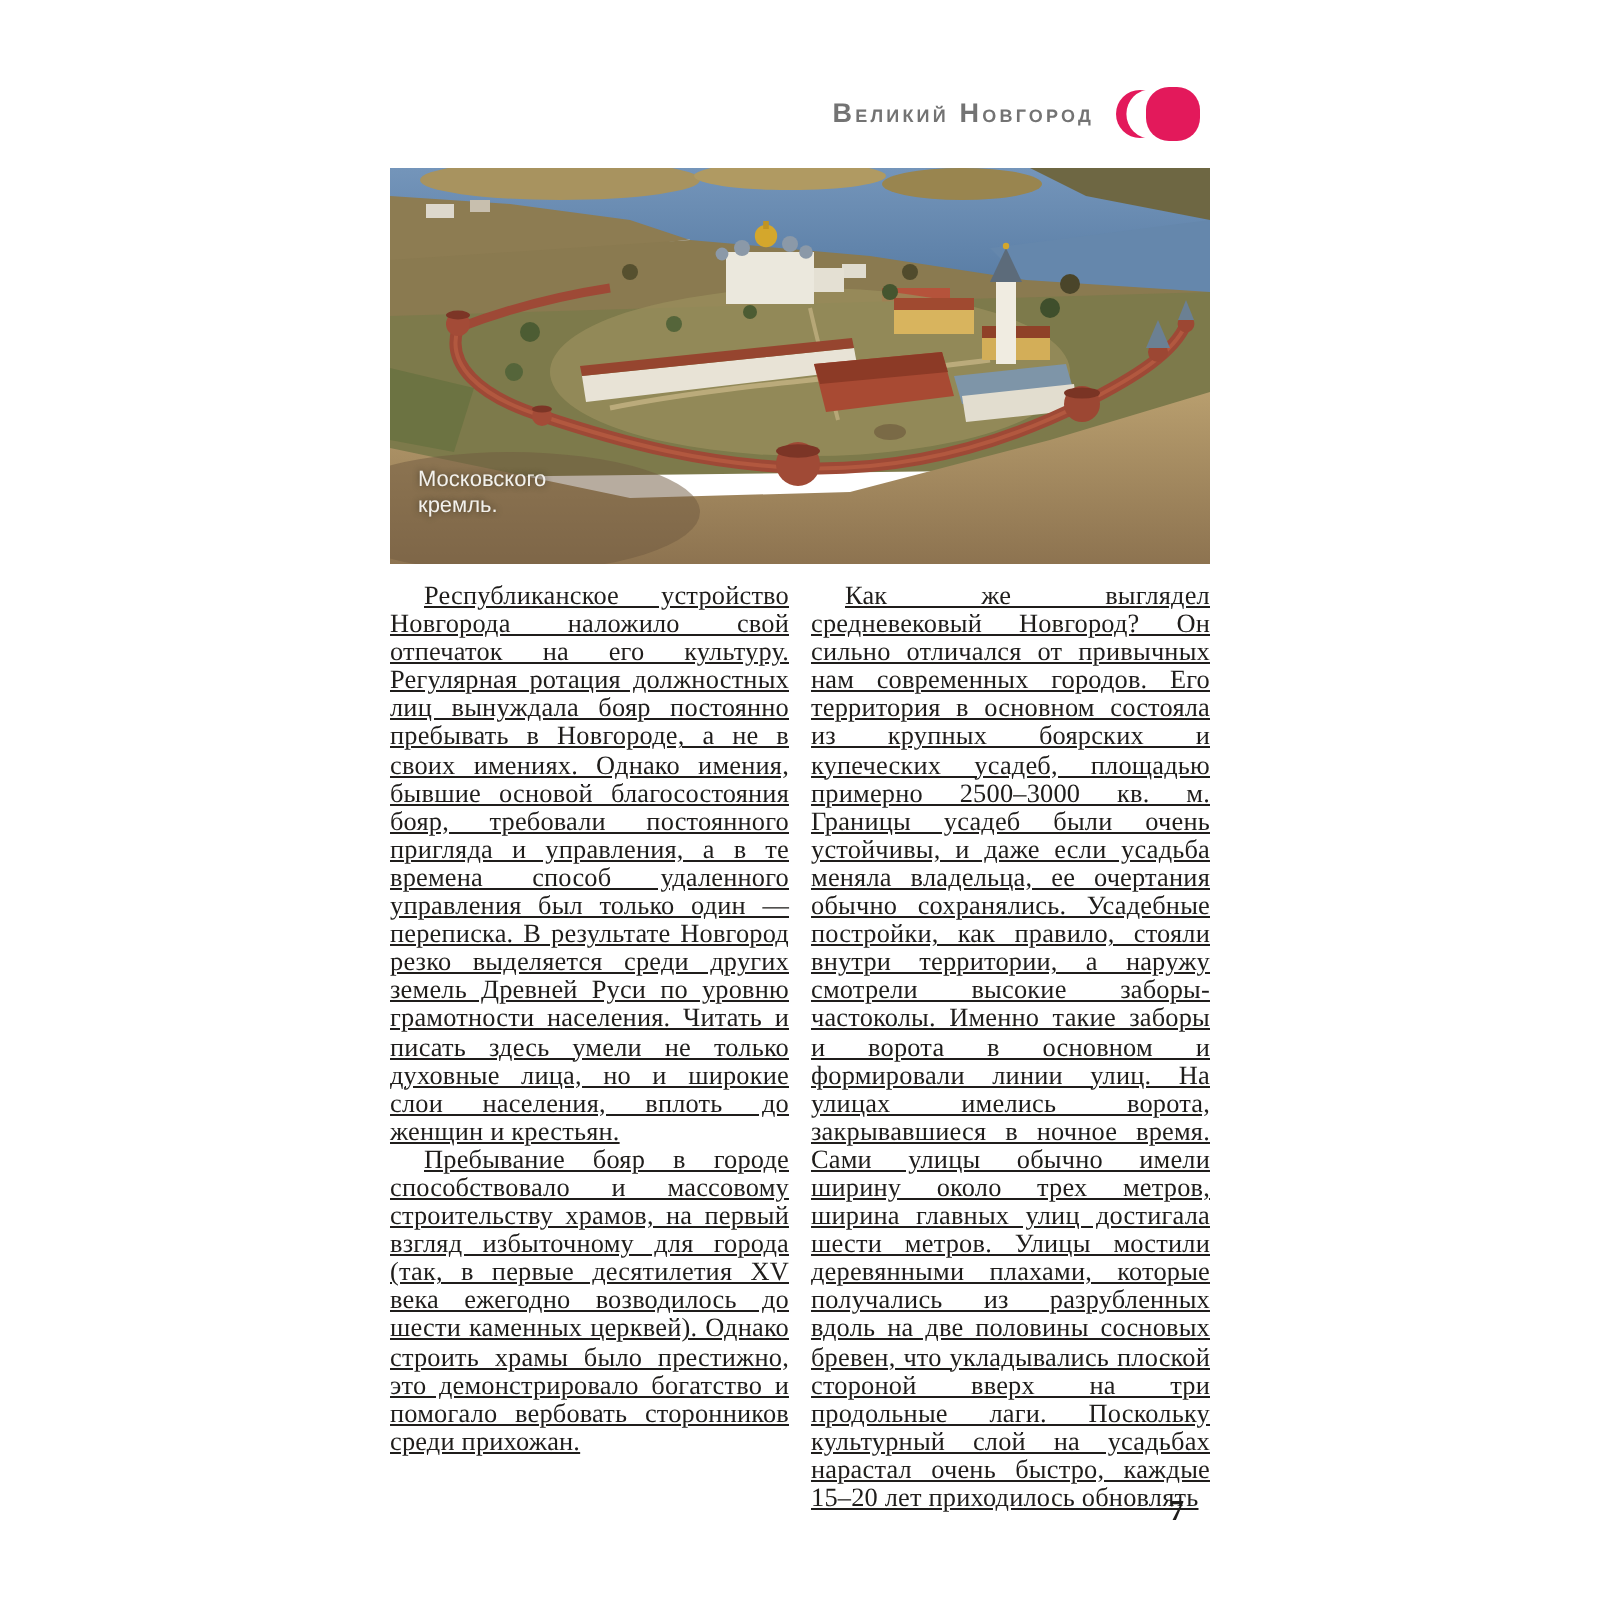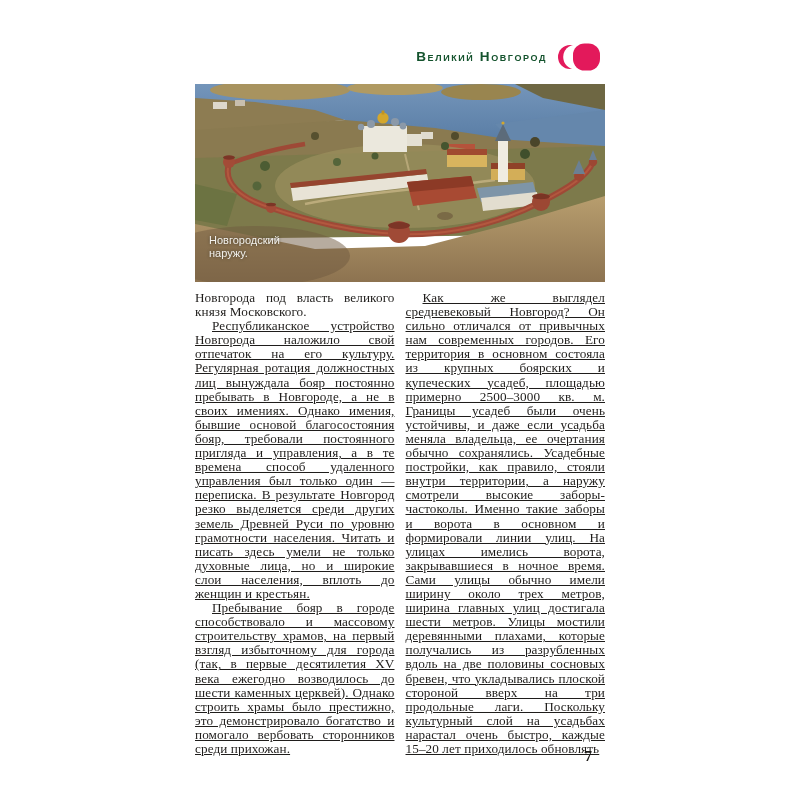--- a/index.html
+++ b/index.html
@@ -20,21 +20,21 @@
     position: absolute; top: 36px; right: 2px;
     display: flex; align-items: center; gap: 10px;
     height: 42px;
   }
   .chapter-title {
     font-family: "Liberation Sans", sans-serif;
     font-weight: bold;
     font-variant: small-caps;
     letter-spacing: 1.6px;
     font-size: 13.5px;
-    color: #14532d;
+    color: #737373;
     white-space: nowrap;
     transform: translateY(-1px);
   }
   .logo { width: 46px; height: 42px; flex: 0 0 auto; }
   
   .photo {
     position: absolute; top: 84px; left: 0;
     width: 410px; height: 198px;
     overflow: hidden;
   }
@@ -176,26 +176,25 @@
         <ellipse cx="76" cy="120.5" rx="5" ry="1.8" fill="#7c3526"></ellipse>
       <circle cx="204" cy="148" r="11" fill="#a04a36"></circle>
         <ellipse cx="204" cy="141.5" rx="11" ry="3.4" fill="#7c3526"></ellipse>
       <circle cx="346" cy="118" r="9" fill="#9c4733"></circle>
         <ellipse cx="346" cy="112.5" rx="9" ry="2.8" fill="#7a3424"></ellipse>
       <circle cx="384" cy="92" r="5" fill="#9c4733"></circle>
         <polygon points="378,90 390,90 384,76" fill="#6b8093"></polygon>
       <circle cx="398" cy="78" r="4.2" fill="#9c4733"></circle>
         <polygon points="394,76 402,76 398,66" fill="#6b8093"></polygon>
     </svg>
-    <figcaption class="photo-caption">Новгородский наружу.</figcaption>
+    <figcaption class="photo-caption">Московского кремль.</figcaption>
   </figure>
 
   <div class="columns">
     <div class="col">
-      <p>Новгорода под власть великого князя Московского.</p>
       <p class="ind">Республиканское устройство Новгорода наложило свой отпечаток на его культуру. Регулярная ротация должностных лиц вынуждала бояр постоянно пребывать в Новгороде, а не в своих имениях. Однако имения, бывшие основой благосостояния бояр, требовали постоянного пригляда и управления, а в те времена способ удаленного управления был только один — переписка. В результате Новгород резко выделяется среди других земель Древней Руси по уровню грамотности населения. Читать и писать здесь умели не только духовные лица, но и широкие слои населения, вплоть до женщин и крестьян.</p>
       <p class="ind">Пребывание бояр в городе способствовало и массовому строительству храмов, на первый взгляд избыточному для города (так, в первые десятилетия XV века ежегодно возводилось до шести каменных церквей). Однако строить храмы было престижно, это демонстрировало богатство и помогало вербовать сторонников среди прихожан.</p>
     </div>
     <div class="col">
       <p class="ind">Как же выглядел средневековый Новгород? Он сильно отличался от привычных нам современных городов. Его территория в основном состояла из крупных боярских и купеческих усадеб, площадью примерно 2500–3000 кв. м. Границы усадеб были очень устойчивы, и даже если усадьба меняла владельца, ее очертания обычно сохранялись. Усадебные постройки, как правило, стояли внутри территории, а наружу смотрели высокие заборы-частоколы. Именно такие заборы и ворота в основном и формировали линии улиц. На улицах имелись ворота, закрывавшиеся в ночное время. Сами улицы обычно имели ширину около трех метров, ширина главных улиц достигала шести метров. Улицы мостили деревянными плахами, которые получались из разрубленных вдоль на две половины сосновых бревен, что укладывались плоской стороной вверх на три продольные лаги. Поскольку культурный слой на усадьбах нарастал очень быстро, каждые 15–20 лет приходилось обновлять</p>
     </div>
   </div>
 
   <div class="page-number">7</div>
 

